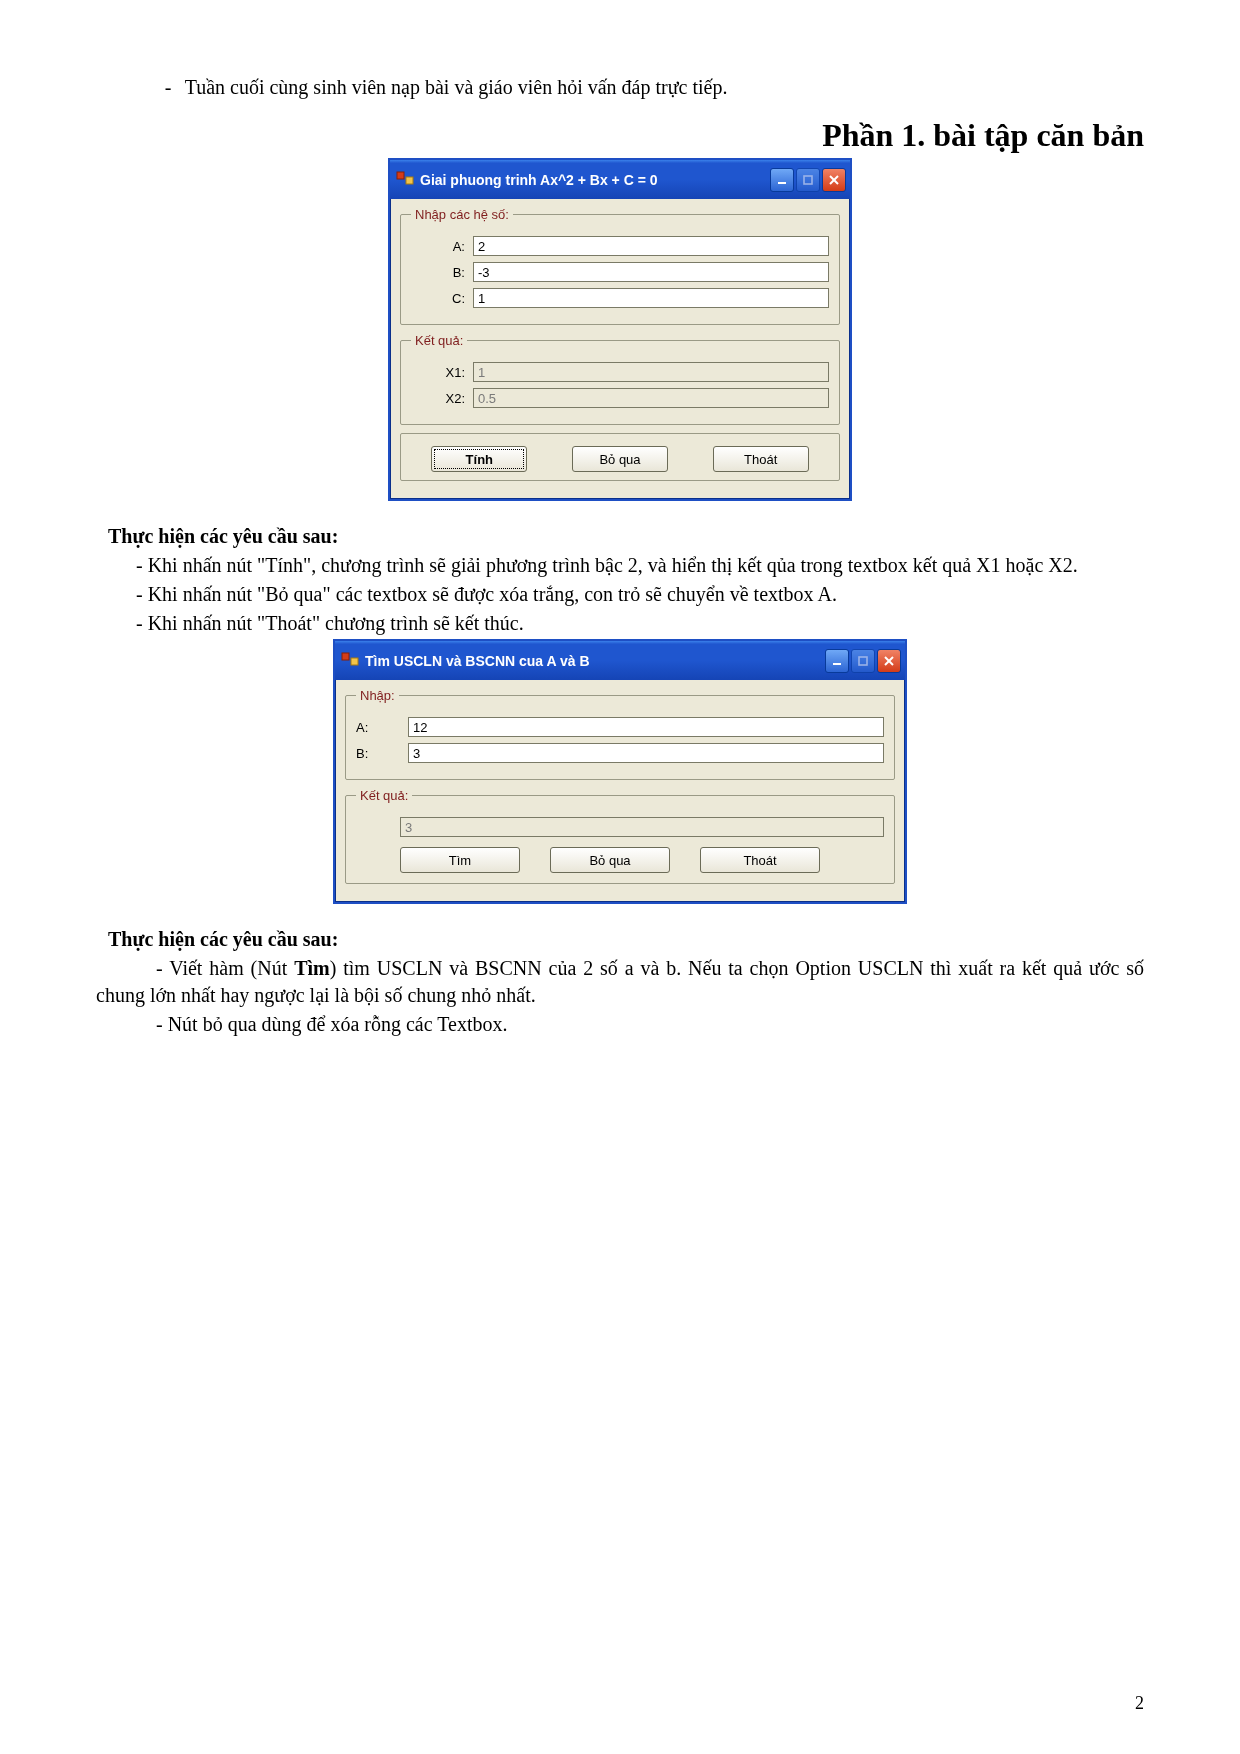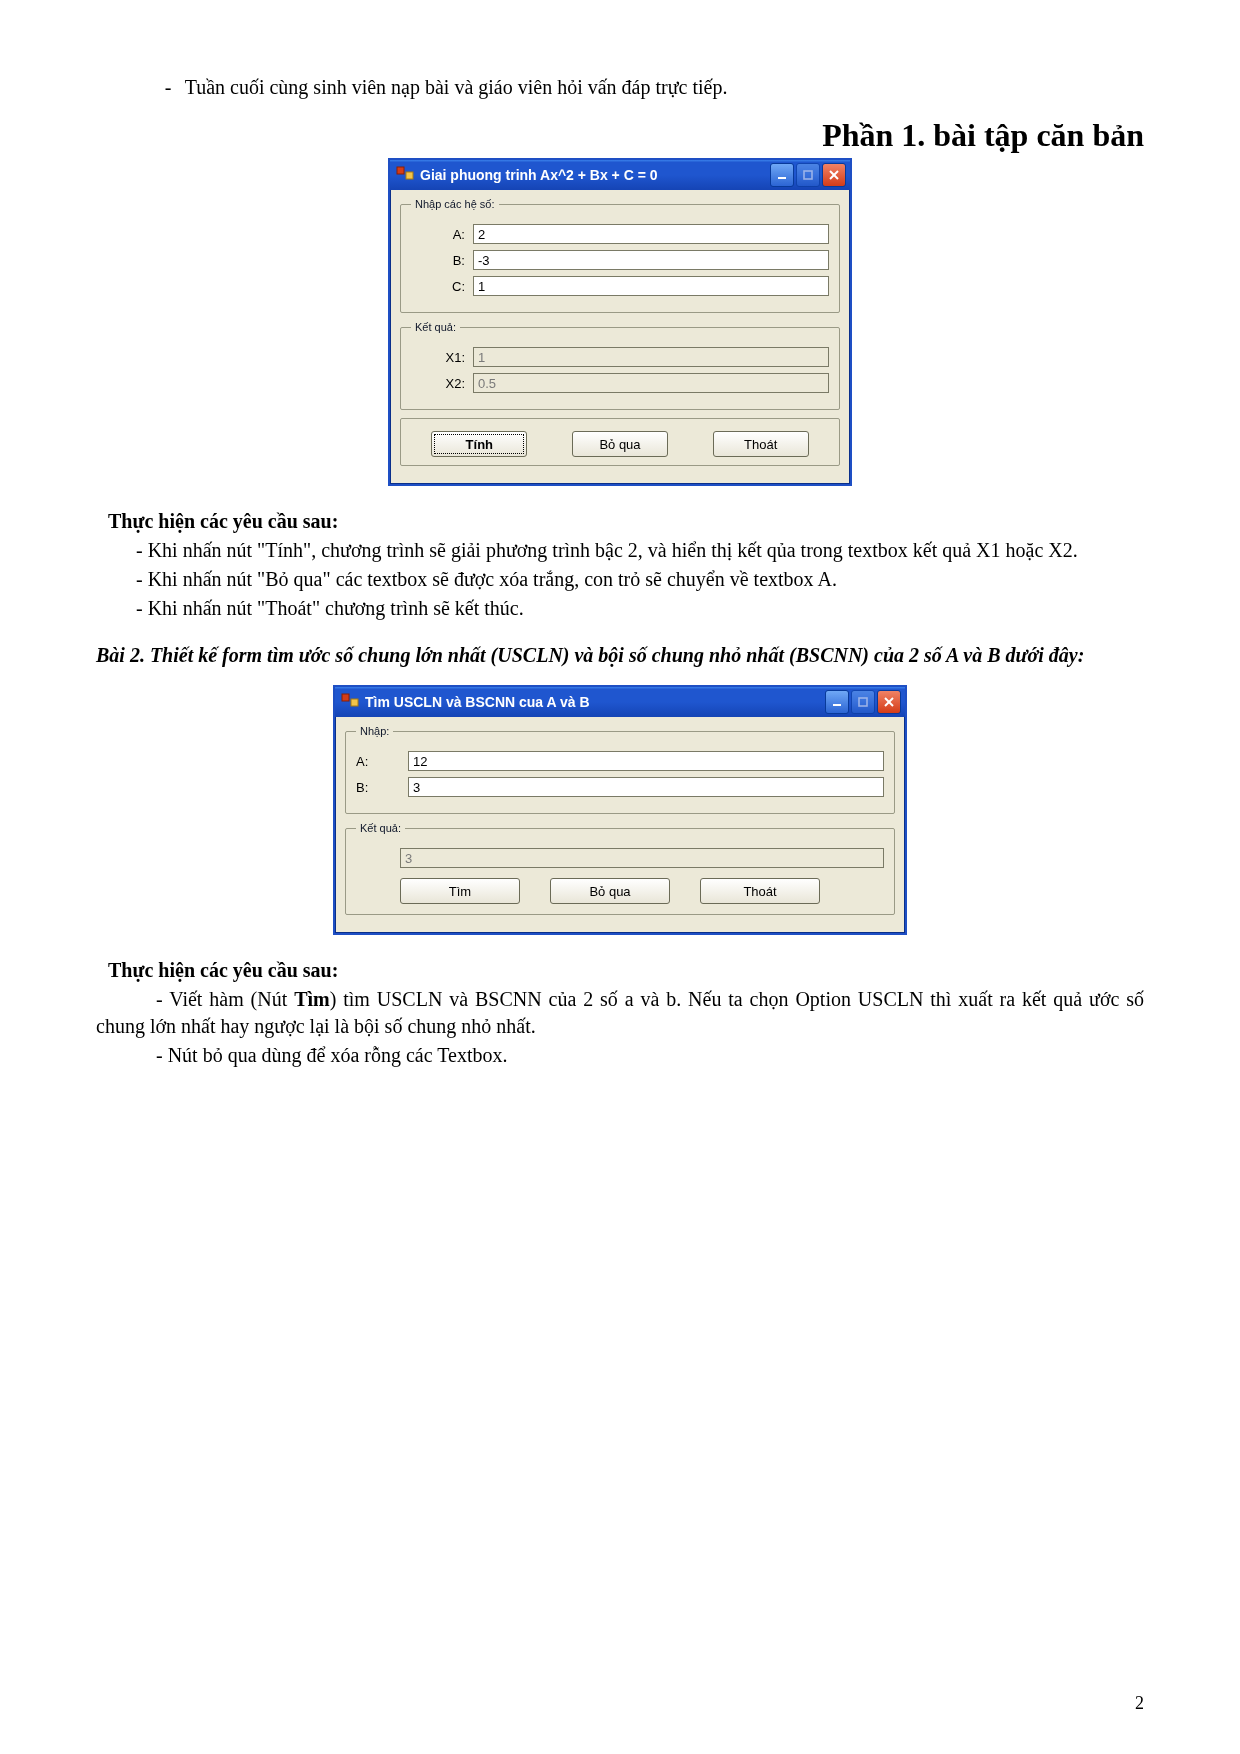--- a/index.html
+++ b/index.html
@@ -66,21 +66,21 @@
     background: #ece9d8;
     box-shadow: 0 0 0 1px #0a2f8a inset;
     font-family: Tahoma, Verdana, sans-serif;
     font-size: 13px;
     color: #000;
     margin: 0 auto;
   }
   .xp-titlebar {
     background: linear-gradient(to bottom,#3a80ea 0%,#1f56cf 8%,#1f56cf 50%,#1544b5 100%);
     color: #fff;
-    height: 30px;
+    height: 39px;
     display: flex;
     align-items: center;
     padding: 0 4px 0 6px;
     font-weight: bold;
     font-size: 14px;
   }
   .xp-appicon {
     width: 18px;
     height: 18px;
     margin-right: 6px;
@@ -117,22 +117,22 @@
   .xp-body { padding: 8px 10px 10px 10px; }
 
   fieldset.xp-group {
     border: 1px solid #9a9a86;
     border-radius: 2px;
     margin: 0 0 8px 0;
     padding: 8px 10px 10px 10px;
   }
   fieldset.xp-group > legend {
     padding: 0 4px;
-    font-size: 11px;
-    color: #0f172a;
+    font-size: 13px;
+    color: #7f1d1d;
   }
 
   .form-row {
     display: flex;
     align-items: center;
     margin: 6px 0;
   }
   .form-row label.fld {
     width: 54px;
     text-align: right;
@@ -266,21 +266,20 @@
         </fieldset>
       </div>
     </div>
   </div>
 
   <p class="section-heading">Thực hiện các yêu cầu sau:</p>
   <p class="body-text indent">- Khi nhấn nút "Tính", chương trình sẽ giải phương trình bậc 2, và hiển thị kết qủa trong textbox kết quả X1 hoặc X2.</p>
   <p class="body-text indent">- Khi nhấn nút "Bỏ qua" các textbox sẽ được xóa trắng, con trỏ sẽ chuyển về textbox A.</p>
   <p class="body-text indent">- Khi nhấn nút "Thoát" chương trình sẽ kết thúc.</p>
 
-  <p class="ex-title" style="margin-top:22px;">Bài 2. Thiết kế form tìm ước số chung lớn nhất (USCLN) và bội số chung nhỏ nhất (BSCNN) của 2 số A và B dưới đây:</p>
 
   <div class="center-wrap">
     <div class="xp-window" style="width:570px;">
       <div class="xp-titlebar">
         <span class="xp-appicon">
           <svg viewBox="0 0 18 18">
               <rect x="1" y="1" width="7" height="7" fill="#d43c18" stroke="#8a1e06"></rect>
               <rect x="10" y="6" width="7" height="7" fill="#f2c44b" stroke="#a77a10"></rect>
             </svg>
         </span>

